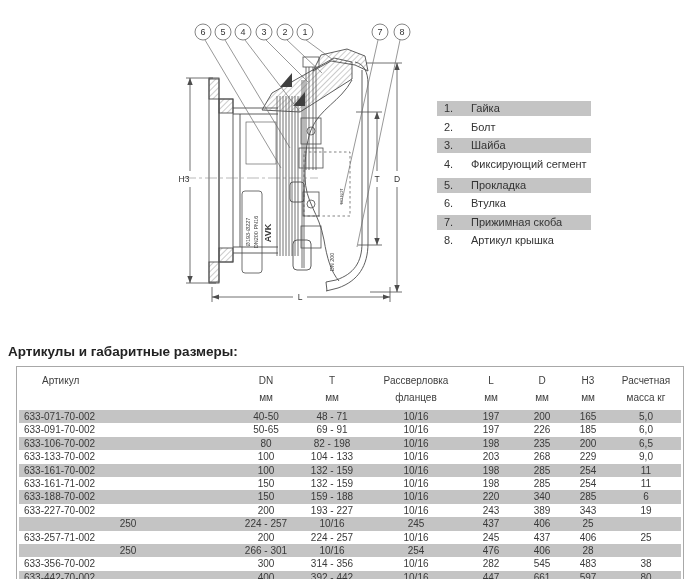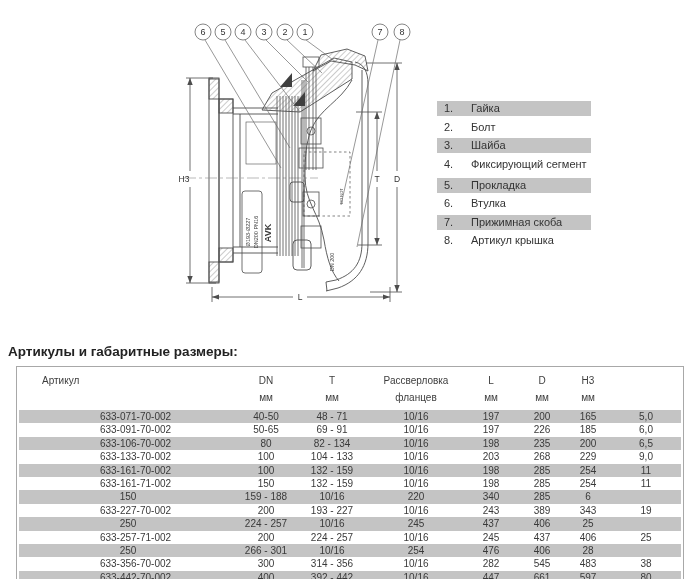--- a/index.html
+++ b/index.html
@@ -22,21 +22,21 @@
   .tbl-title { font-weight:bold; font-size:13.5px; margin:12px 0 7px 8px; color:#222; }
   .tbl { margin:0 16px; border:1px solid #a8a8a8; font-size:10px; }
   .cols { display:grid; grid-template-columns:218px 58px 74px 94px 56px 46px 46px 1fr; align-items:center; }
   .thead { padding:5px 2px 4px 2px; color:#3d3d3d; }
   .hcell { text-align:center; }
   .hcell .hl { height:17px; line-height:17px; }
   .hcell.first { text-align:left; padding-left:23px; }
   .t-row { height:13.4px; line-height:13.4px; margin:0 2px; }
   .t-row:nth-child(odd) { background:#c4c4c4; }
   .c { text-align:center; white-space:nowrap; overflow:hidden; }
-  .c0 { text-align:center; padding-left:15px; }
+  .c0 { text-align:left; padding-left:5px; }
 </style>
 </head>
 <body>
 
 <div class="top">
 
   <svg class="draw" width="700" height="332" viewBox="0 0 700 332">
     <defs>
       <pattern id="hat" width="4" height="4" patternUnits="userSpaceOnUse" patternTransform="rotate(45)">
         <line x1="0" y1="0" x2="0" y2="4" stroke="#6a6a6a" stroke-width="0.7"></line>
@@ -272,20 +272,24 @@
       <div class="hl">мм</div>
     </div>
     <div class="hcell">
       <div class="hl">D</div>
       <div class="hl">мм</div>
     </div>
     <div class="hcell">
       <div class="hl">H3</div>
       <div class="hl">мм</div>
     </div>
+    <div class="hcell">
+      <div class="hl">Расчетная</div>
+      <div class="hl">масса кг</div>
+    </div>
   </div>
 
   <div class="tbody">
     <div class="t-row cols">
         <span class="c c0">633-071-70-002</span>
         <span class="c">40-50</span>
         <span class="c">48 - 71</span>
         <span class="c">10/16</span>
         <span class="c">197</span>
         <span class="c">200</span>
@@ -298,21 +302,21 @@
         <span class="c">69 - 91</span>
         <span class="c">10/16</span>
         <span class="c">197</span>
         <span class="c">226</span>
         <span class="c">185</span>
         <span class="c">6,0</span>
       </div>
       <div class="t-row cols">
         <span class="c c0">633-106-70-002</span>
         <span class="c">80</span>
-        <span class="c">82 - 134</span>
+        <span class="c">82 - 198</span>
         <span class="c">10/16</span>
         <span class="c">198</span>
         <span class="c">235</span>
         <span class="c">200</span>
         <span class="c">6,5</span>
       </div>
       <div class="t-row cols">
         <span class="c c0">633-133-70-002</span>
         <span class="c">100</span>
         <span class="c">104 - 133</span>
@@ -336,20 +340,21 @@
         <span class="c c0">633-161-71-002</span>
         <span class="c">150</span>
         <span class="c">132 - 159</span>
         <span class="c">10/16</span>
         <span class="c">198</span>
         <span class="c">285</span>
         <span class="c">254</span>
         <span class="c">11</span>
       </div>
       <div class="t-row cols">
+        <span class="c c0">633-188-70-002</span>
         <span class="c">150</span>
         <span class="c">159 - 188</span>
         <span class="c">10/16</span>
         <span class="c">220</span>
         <span class="c">340</span>
         <span class="c">285</span>
         <span class="c">6</span>
       </div>
       <div class="t-row cols">
         <span class="c c0">633-227-70-002</span>

